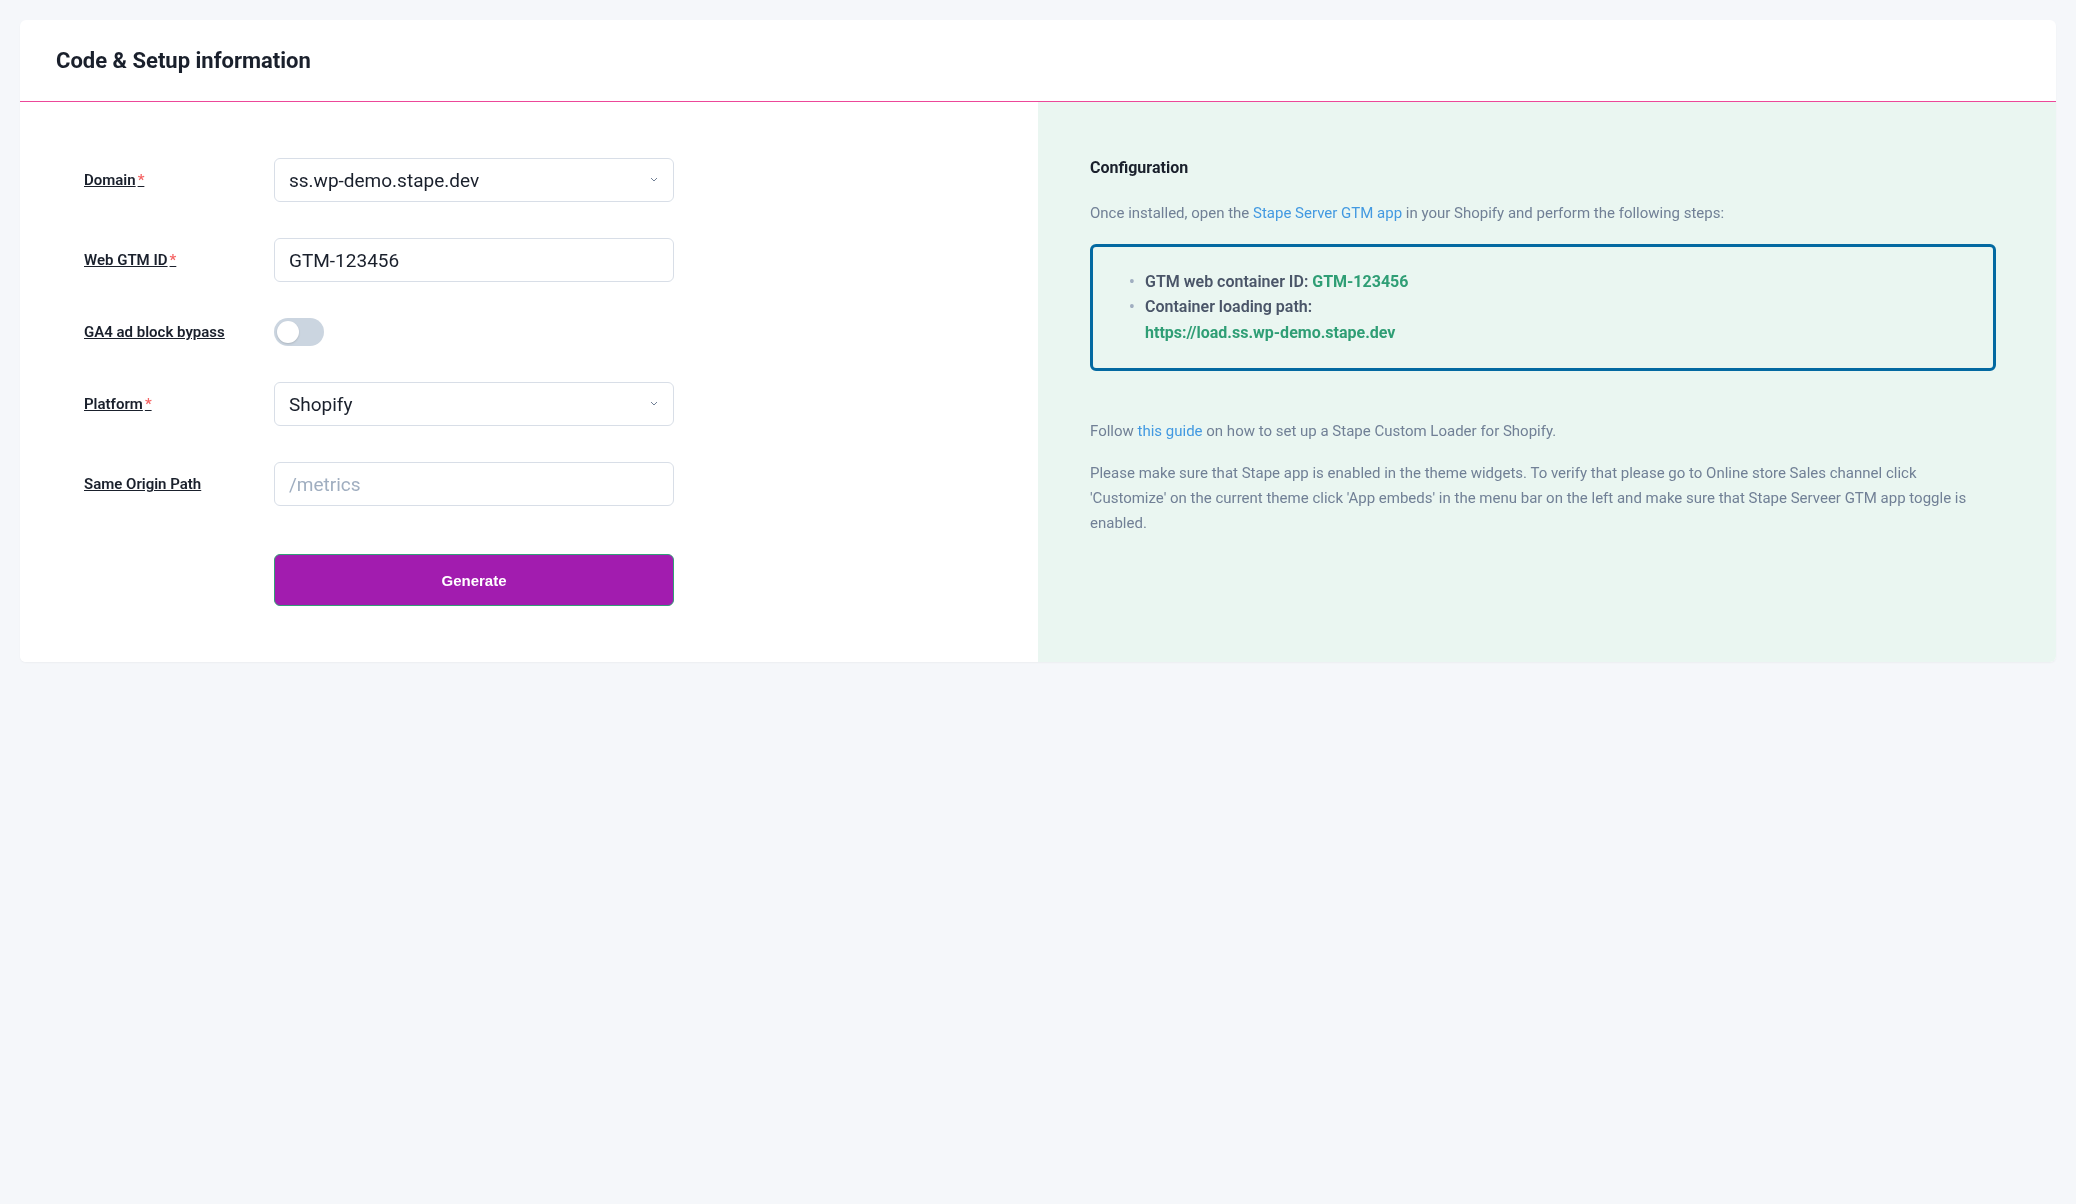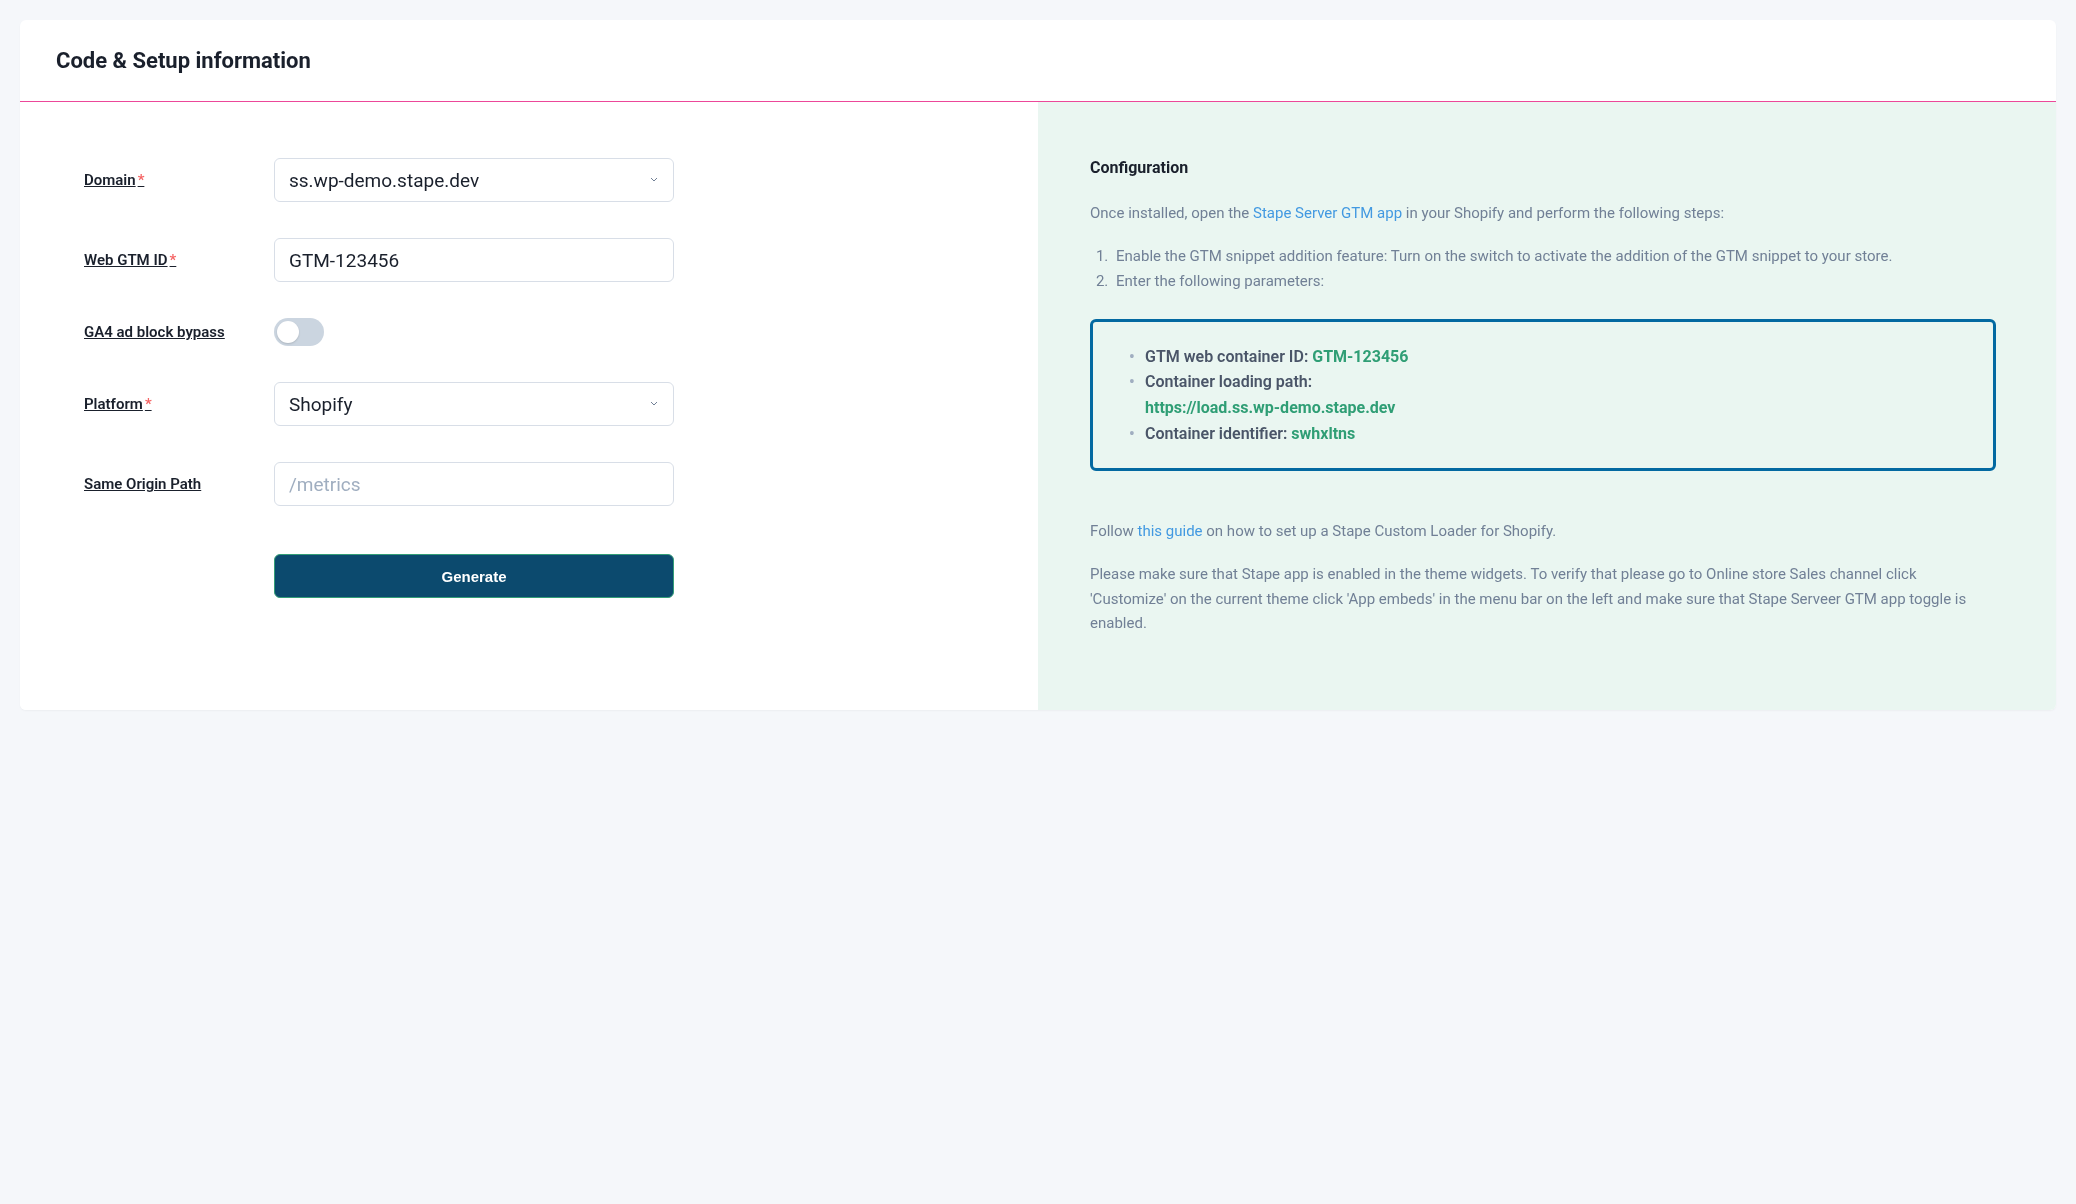--- a/index.html
+++ b/index.html
@@ -97,22 +97,22 @@
       left: 3px;
       top: 3px;
       width: 22px;
       height: 22px;
       background: #fff;
       border-radius: 50%;
       box-shadow: 0 1px 2px rgba(0,0,0,0.15);
     }
     .btn-generate {
       width: 400px;
-      height: 44px;
-      background: #0c4a6e;
+      height: 52px;
+      background: #a21caf;
       color: #fff;
       border: 1px solid #339e77;
       border-radius: 6px;
       font-size: 15px;
       font-weight: 600;
       cursor: pointer;
       margin-left: 190px;
       margin-top: 12px;
     }
     .right-panel h2 {
@@ -240,36 +240,29 @@
       </div>
 
       <button class="btn-generate">Generate</button>
     </div>
 
     <div class="right-panel">
       <h2>Configuration</h2>
       <p>
         <span>Once installed, open the </span><a href="#">Stape Server GTM app</a><span> in your Shopify and perform the following steps:</span>
       </p>
-      <ol>
-        <li>Enable the GTM snippet addition feature: Turn on the switch to activate the addition of the GTM snippet to your store.</li>
-        <li>Enter the following parameters:</li>
-      </ol>
       <div class="config-box">
         <ul>
           <li>
             <span>GTM web container ID: </span><span class="highlight">GTM-123456</span>
           </li>
           <li>
             <span>Container loading path:</span><br>
             <span class="highlight">https://load.ss.wp-demo.stape.dev</span>
           </li>
-          <li>
-            <span>Container identifier: </span><span class="highlight">swhxltns</span>
-          </li>
         </ul>
       </div>
 
       <p>
         <span>Follow </span><a href="#">this guide</a><span> on how to set up a Stape Custom Loader for Shopify.</span>
       </p>
       <p>Please make sure that Stape app is enabled in the theme widgets. To verify that please go to Online store Sales channel click 'Customize' on the current theme click 'App embeds' in the menu bar on the left and make sure that Stape Serveer GTM app toggle is enabled.</p>
     </div>
   </div>
 </div>

